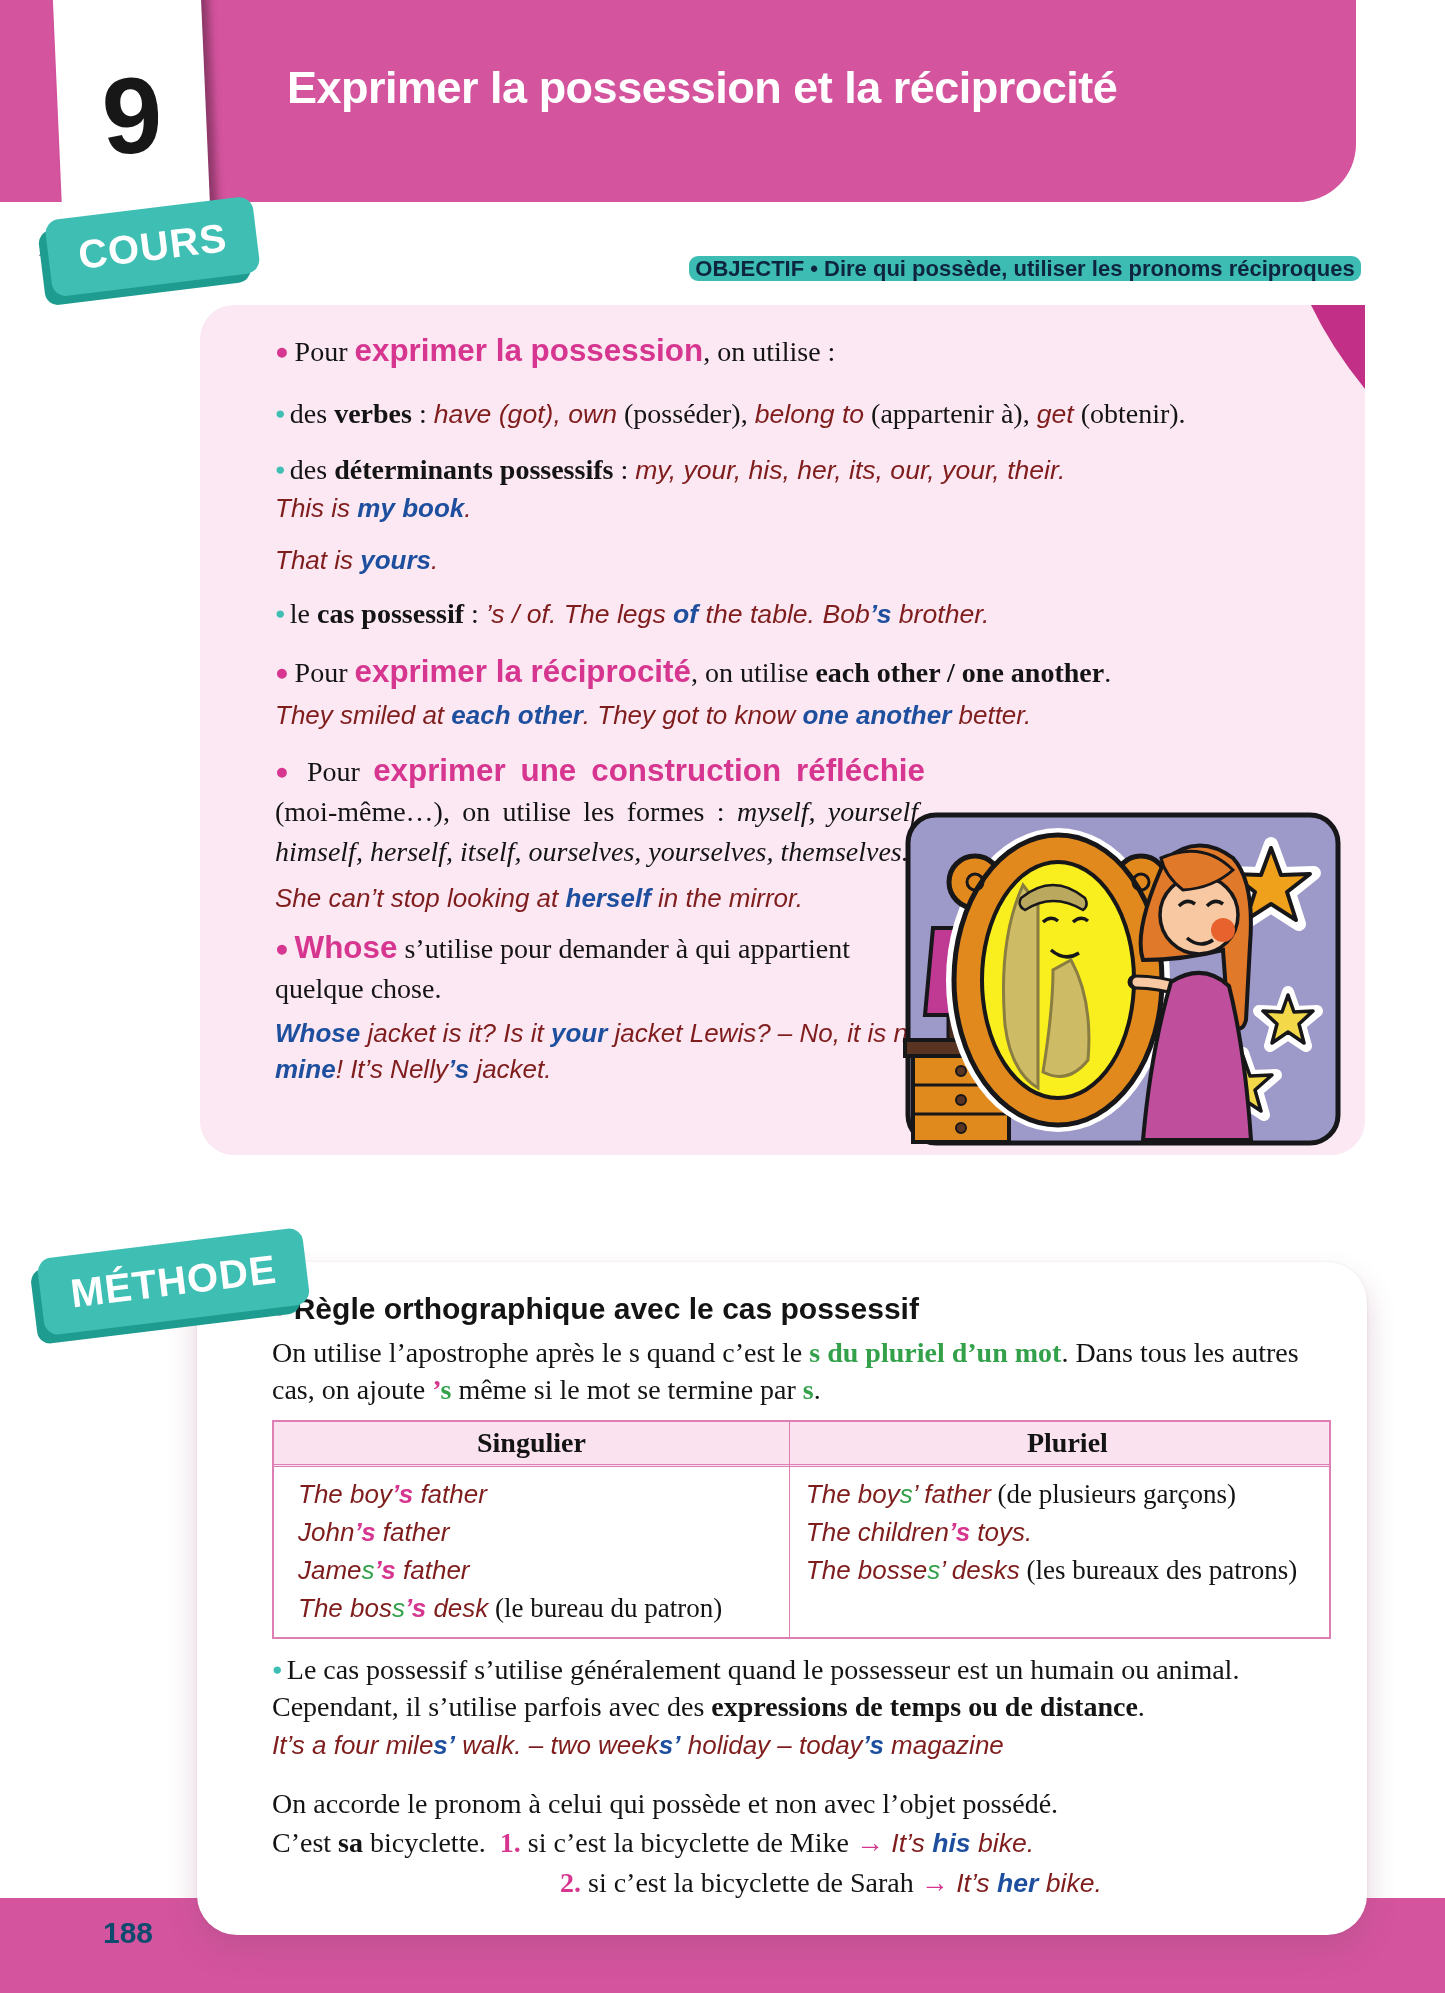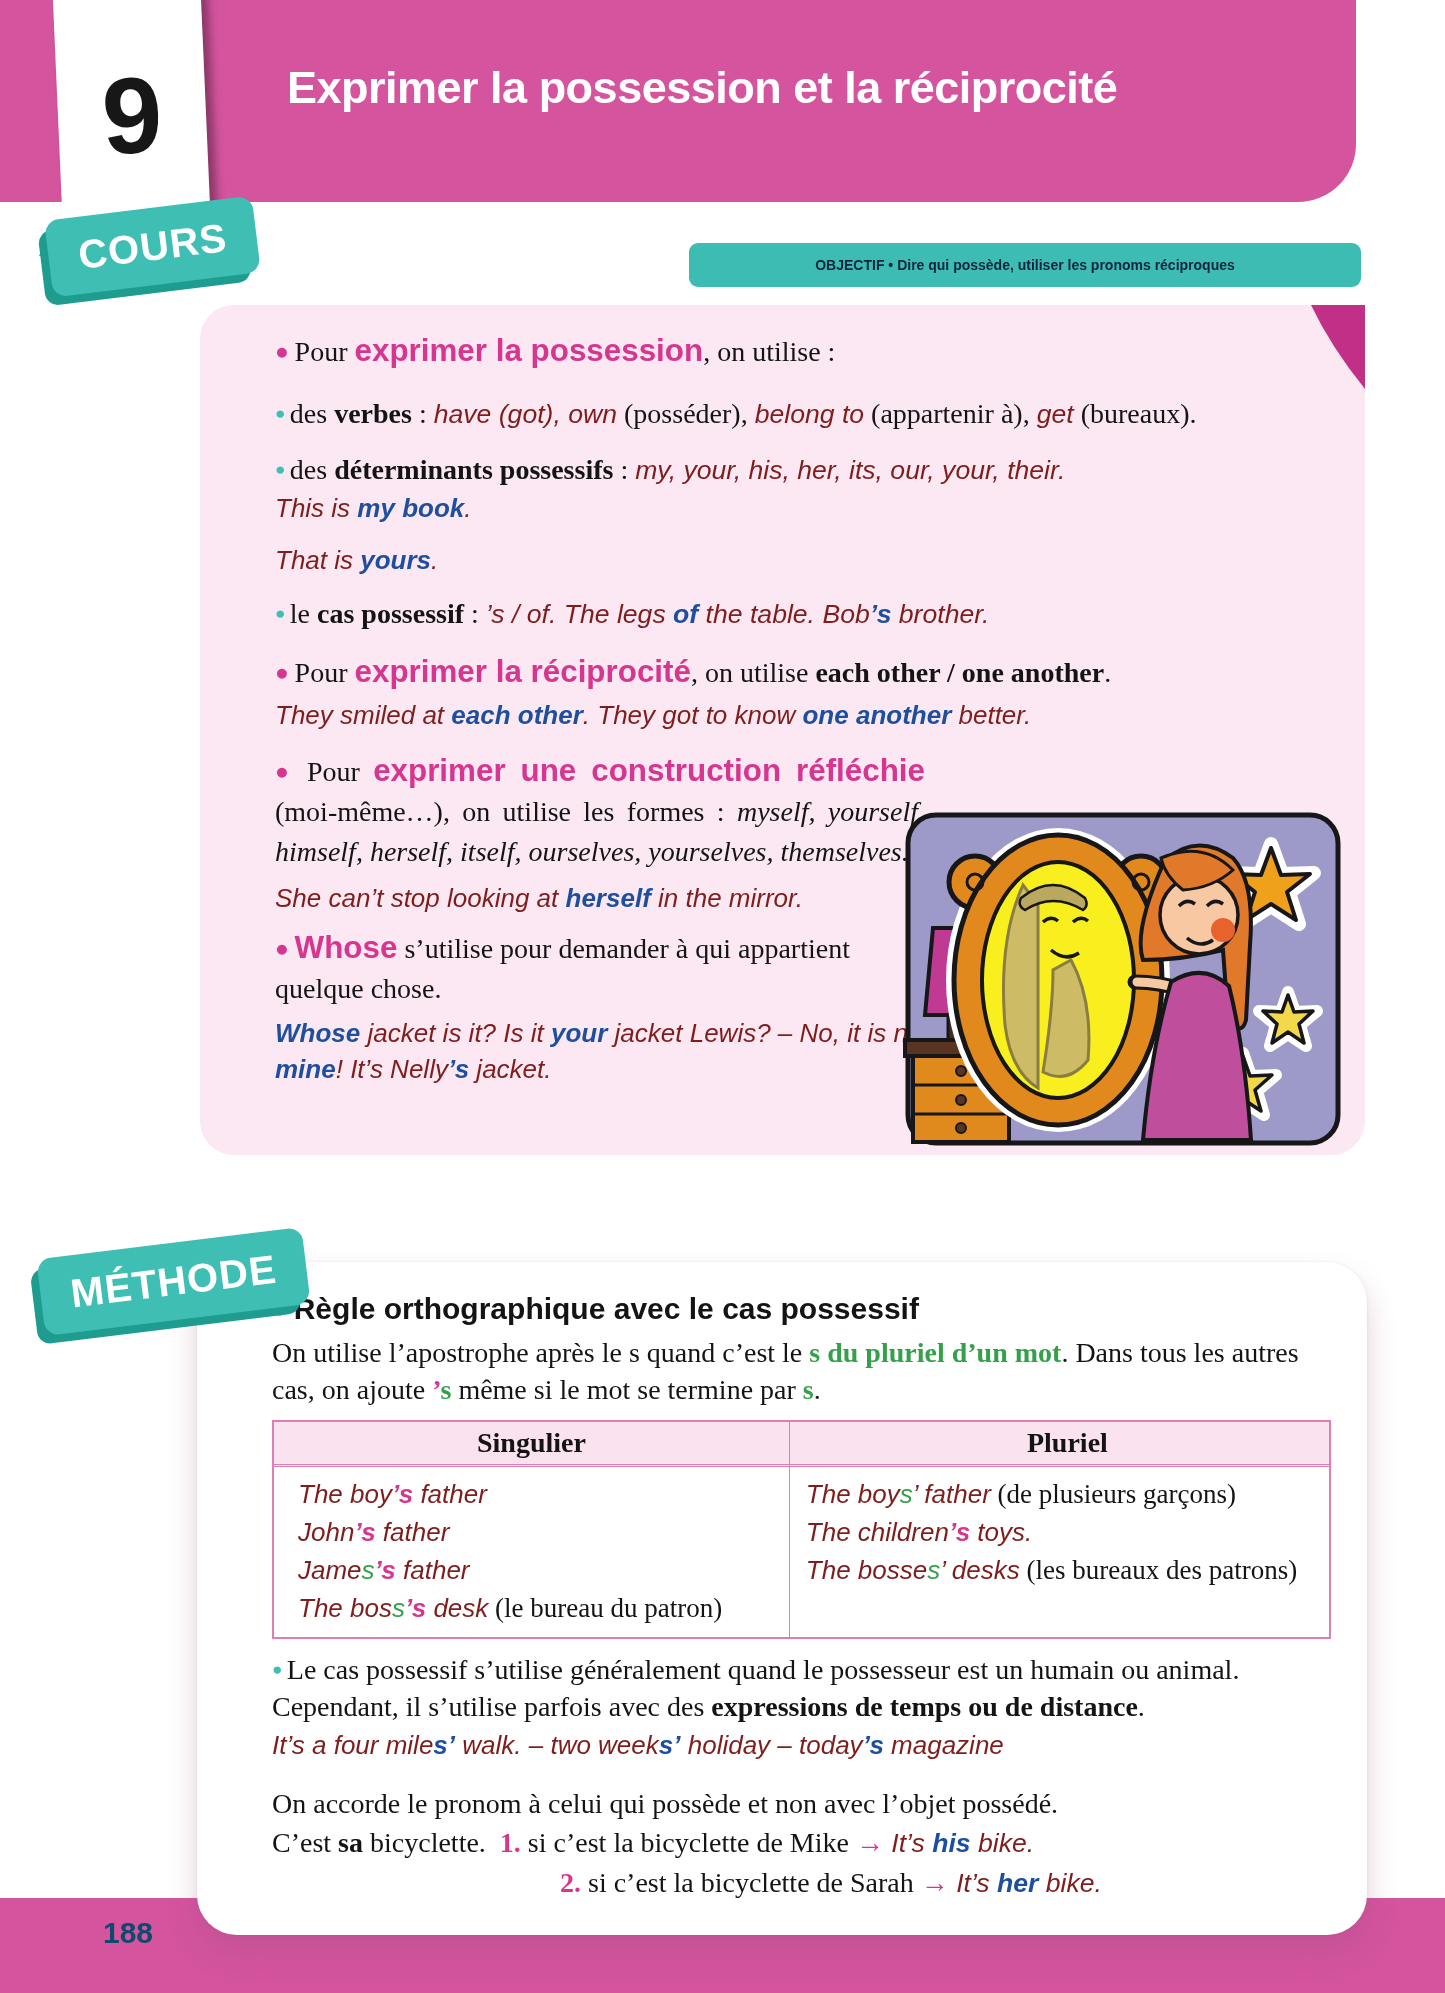--- a/index.html
+++ b/index.html
@@ -10,23 +10,23 @@
   .header-band{position:absolute;left:0;top:0;width:1356px;height:202px;background:#d4549e;
                border-radius:0 0 58px 0;}
   .unit-title{position:absolute;left:287px;top:62px;font-family:"Liberation Sans",sans-serif;
               font-weight:bold;font-size:45px;color:#ffffff;letter-spacing:-0.5px;white-space:nowrap;}
   .tab9{position:absolute;left:58px;top:-8px;width:148px;height:246px;background:#ffffff;
         transform:rotate(-2.5deg);box-shadow:7px 5px 9px rgba(0,0,0,.35);
         display:flex;align-items:center;justify-content:center;z-index:3;}
   .tab9 .num{font-family:"Liberation Sans",sans-serif;font-weight:bold;font-size:108px;color:#171717;}
   .tab9:after{content:"";position:absolute;left:-18px;bottom:-12px;width:110px;height:16px;
         background:linear-gradient(90deg,#8a8a8a,#2e2e2e);transform:skewX(-38deg) rotate(-2deg);z-index:-1;}
-  .objective{position:absolute;left:689px;top:243px;width:672px;height:44px;background:#3cbcb2;
+  .objective{position:absolute;left:689px;top:256px;width:672px;height:25px;background:#3cbcb2;
              border-radius:9px;display:flex;align-items:center;justify-content:center;
-             font-family:"Liberation Sans",sans-serif;font-weight:bold;font-size:14px;color:#0e2540;}
+             font-family:"Liberation Sans",sans-serif;font-weight:bold;font-size:22px;color:#0e2540;}
 
   
   .tag{position:absolute;background:#3fbfb4;color:#fff;font-family:"Liberation Sans",sans-serif;
        font-weight:bold;font-size:40px;letter-spacing:1px;padding:16px 30px;border-radius:14px;
        transform:rotate(-7deg);box-shadow:-9px 9px 0 -1px #1f9c90;z-index:4;}
   .tag-cours{left:48px;top:208px;}
   .tag-methode{left:40px;top:1243px;}
 
   
   .cours-box{position:absolute;left:200px;top:305px;width:1165px;height:850px;background:#fbe8f2;
@@ -96,21 +96,21 @@
   <div class="objective">OBJECTIF • Dire qui possède, utiliser les pronoms réciproques</div>
 
   <div class="tag tag-cours">COURS</div>
 
   <div class="cours-box two-col">
     <svg class="corner-fold" viewBox="0 0 82 88">
       <path d="M28,0 L82,0 L82,84 Q48,42 28,0 Z" fill="#c22f86"></path>
     </svg>
 
     <p class="p-serif bp" style="margin-bottom:22px"><span class="r-k">Pour </span><span class="r-hpink">exprimer la possession</span><span class="r-k">, on utilise :</span></p>
-    <p class="p-serif bt" style="margin-bottom:16px"><span class="r-k">des </span><span class="r-b">verbes</span><span class="r-k"> : </span><span class="r-blue">have (got), own</span><span class="r-k"> (posséder), </span><span class="r-blue">belong to</span><span class="r-k"> (appartenir à), </span><span class="r-blue">get</span><span class="r-k"> (bureaux).</span></p>
+    <p class="p-serif bt" style="margin-bottom:16px"><span class="r-k">des </span><span class="r-b">verbes</span><span class="r-k"> : </span><span class="r-blue">have (got), own</span><span class="r-k"> (posséder), </span><span class="r-blue">belong to</span><span class="r-k"> (appartenir à), </span><span class="r-blue">get</span><span class="r-k"> (obtenir).</span></p>
     <p class="p-serif bt"><span class="r-k">des </span><span class="r-b">déterminants possessifs</span><span class="r-k"> : </span><span class="r-blue">my, your, his, her, its, our, your, their.</span></p>
     <p class="ex" style="margin-bottom:16px"><span class="r-blue">This is </span><span class="r-blueb">my book</span><span class="r-blue">.</span></p>
     <p class="ex" style="margin-bottom:16px"><span class="r-blue">That is </span><span class="r-blueb">yours</span><span class="r-blue">.</span></p>
     <p class="p-serif bt" style="margin-bottom:18px"><span class="r-k">le </span><span class="r-b">cas possessif</span><span class="r-k"> : </span><span class="r-blue">’s / of. </span><span class="r-blue">The legs </span><span class="r-blueb">of</span><span class="r-blue"> the table. Bob</span><span class="r-blueb">’s</span><span class="r-blue"> brother.</span></p>
     <p class="p-serif bp" style="margin-bottom:4px"><span class="r-k">Pour </span><span class="r-hpink">exprimer la réciprocité</span><span class="r-k">, on utilise </span><span class="r-b">each other / one another</span><span class="r-k">.</span></p>
     <p class="ex" style="margin-bottom:18px"><span class="r-blue">They smiled at </span><span class="r-blueb">each other</span><span class="r-blue">. They got to know </span><span class="r-blueb">one another</span><span class="r-blue"> better.</span></p>
     <p class="p-serif bp" style="width:650px;text-align:justify;margin-bottom:8px"><span class="r-k">Pour </span><span class="r-hpink">exprimer une construction réfléchie</span><span class="r-k"> (moi-même…), on utilise les formes : </span><span class="r-i">myself, yourself, himself, herself, itself, ourselves, yourselves, themselves.</span></p>
     <p class="ex" style="width:680px;margin-bottom:12px"><span class="r-blue">She can’t stop looking at </span><span class="r-blueb">herself</span><span class="r-blue"> in the mirror.</span></p>
     <p class="p-serif bp" style="width:640px;margin-bottom:6px"><span class="r-hpink">Whose</span><span class="r-k"> s’utilise pour demander à qui appartient quelque chose.</span></p>
     <p class="ex" style="width:660px"><span class="r-blueb">Whose</span><span class="r-blue"> jacket is it? Is it </span><span class="r-blueb">your</span><span class="r-blue"> jacket Lewis? – No, it is not </span><span class="r-blueb">mine</span><span class="r-blue">! It’s Nelly</span><span class="r-blueb">’s</span><span class="r-blue"> jacket.</span></p>

